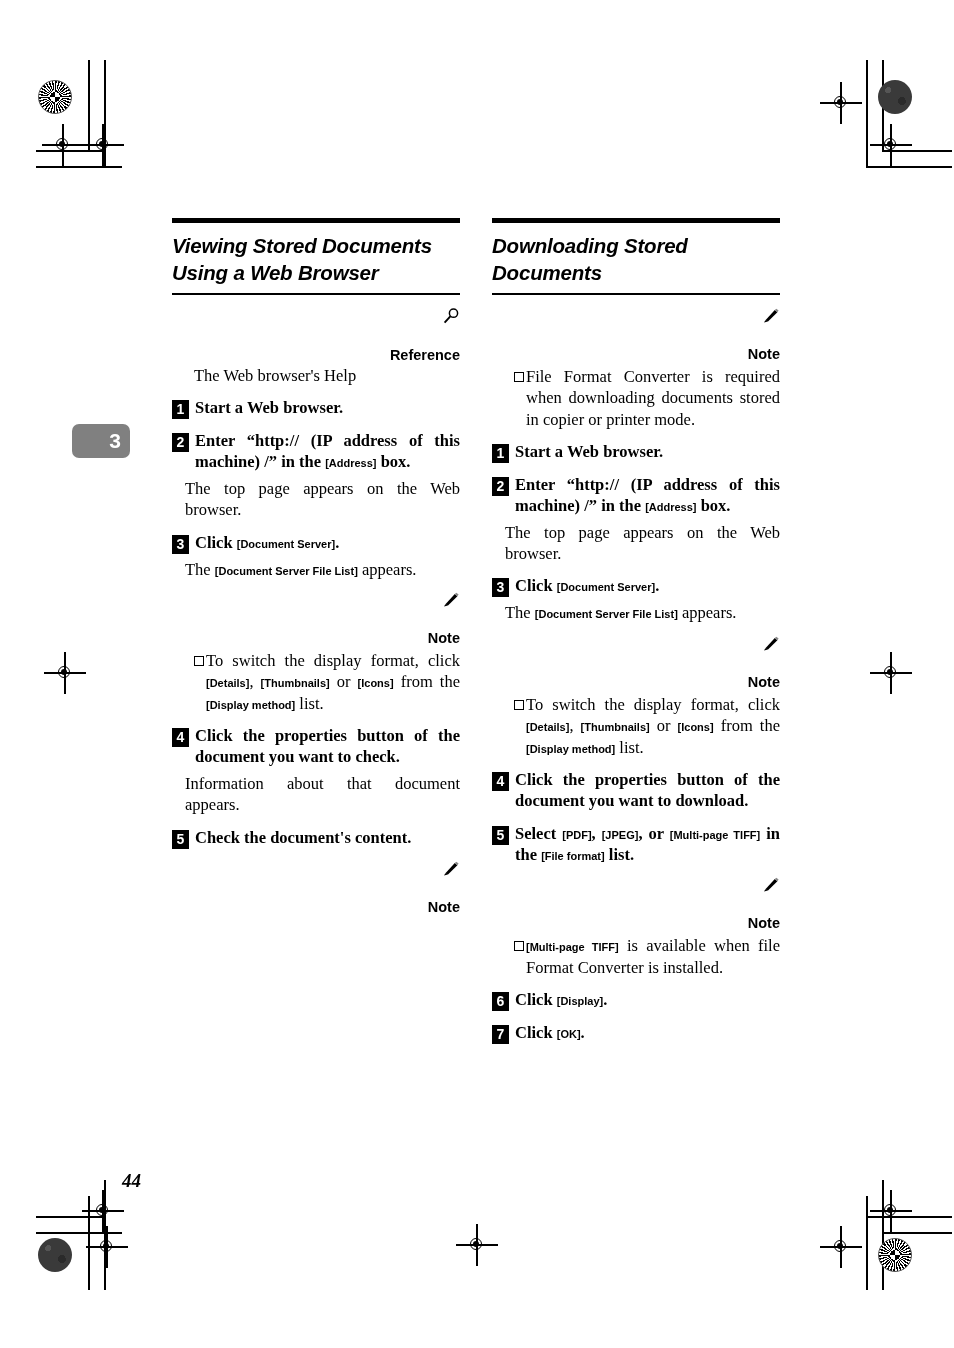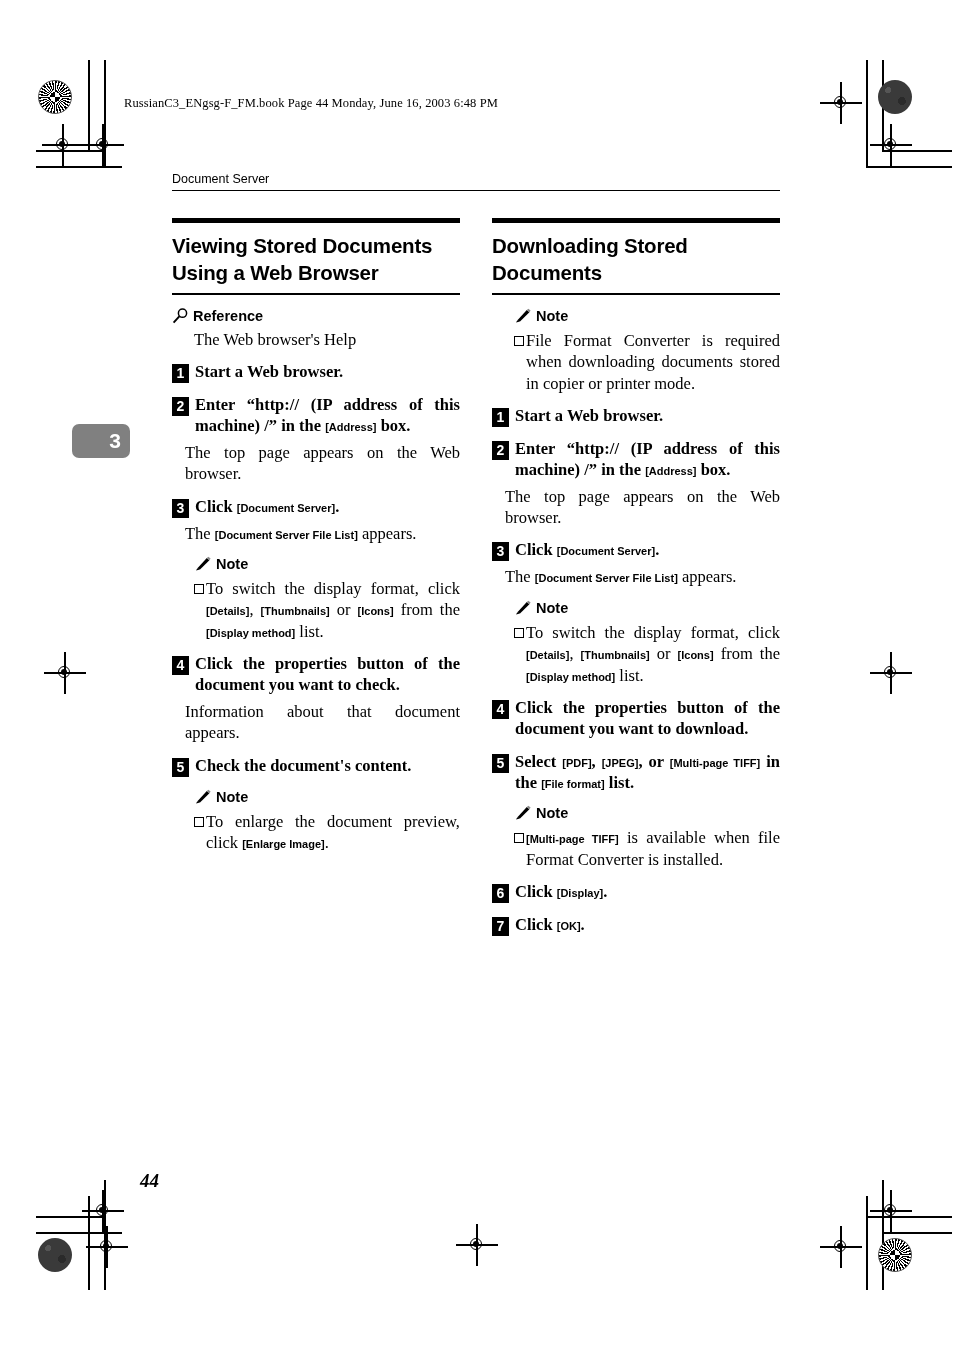--- a/index.html
+++ b/index.html
@@ -131,37 +131,39 @@
     background: #000;
     margin-bottom: 9px;
   }
   .sec-title {
     font-family: "Liberation Sans", sans-serif;
     font-weight: bold;
     font-size: 20.5px;
     line-height: 1.33;
     letter-spacing: -0.2px;
     padding-bottom: 6px;
+    font-style: italic;
   }
   .sec-rule-bot {
     height: 2.2px;
     background: #000;
     margin-bottom: 13px;
   }
 
   
   .block-head {
     font-family: "Liberation Sans", sans-serif;
     font-weight: bold;
     font-size: 14.5px;
     display: flex;
-    align-items: flex-start;
-    gap: 4px;
+    align-items: flex-end;
+    gap: 20px;
     margin-top: 12px;
     margin-bottom: 2px;
+    flex-direction: column;
   }
   .block-head.indented { margin-left: 22px; }
 
   .icon-svg { display: block; }
 
   
   .ref-body {
     font-size: 16.5px;
     line-height: 1.30;
     margin-left: 22px;
@@ -228,21 +230,21 @@
 
   
   .k {
     font-family: "Liberation Sans", sans-serif;
     font-weight: bold;
     font-size: 11px;
   }
 
   .folio {
     position: absolute;
-    left: 140px;
+    left: 122px;
     top: 1170px;
     font-family: "Liberation Serif", serif;
     font-weight: bold;
     font-style: italic;
     font-size: 19px;
   }
 </style>
 </head>
 <body>
 
@@ -336,23 +338,21 @@
   <div class="target" style="left:462px; top:1230px;">
       <div class="tv"></div>
       <div class="th"></div>
       <div class="ring"></div>
       <div class="ring2"></div>
     </div>
 </div>
 
 <div class="page">
 
-  <div class="file-header">RussianC3_ENgsg-F_FM.book  Page 44  Monday, June 16, 2003  6:48 PM</div>
-
-  <div class="running-head">Document Server</div>
+
 
   <div class="chapter-tab">3</div>
 
   <div class="columns">
     <div class="col">
       <div class="sec-rule-top"></div>
       <div class="sec-title">Viewing Stored Documents Using a Web Browser</div>
       <div class="sec-rule-bot"></div>
       <div>
           <div class="block-head">
@@ -399,24 +399,20 @@
             <span class="step-text j">Check the document's content.</span>
           </div>
           <div class="block-head indented">
             <span class="icon-svg"><svg width="18" height="15" viewBox="0 0 18 15">
                 <polygon points="3.2,12.4 6.0,13.6 15.4,4.2 12.8,2.0" fill="#000"></polygon>
                 <polygon points="12.8,2.0 15.4,4.2 16.6,2.6 14.4,0.8" fill="#888"></polygon>
                 <polygon points="3.2,12.4 6.0,13.6 2.0,14.6" fill="#000"></polygon>
               </svg></span>
             <span>Note</span>
           </div>
-          <div class="note-item">
-            <span class="bullet"></span>
-            <span class="note-text">To enlarge the document preview, click <span class="k">[Enlarge Image]</span>.</span>
-          </div>
         </div>
     </div>
 
     <div class="col">
       <div class="sec-rule-top"></div>
       <div class="sec-title">Downloading Stored Documents</div>
       <div class="sec-rule-bot"></div>
       <div>
           <div class="block-head indented">
             <span class="icon-svg"><svg width="18" height="15" viewBox="0 0 18 15">

